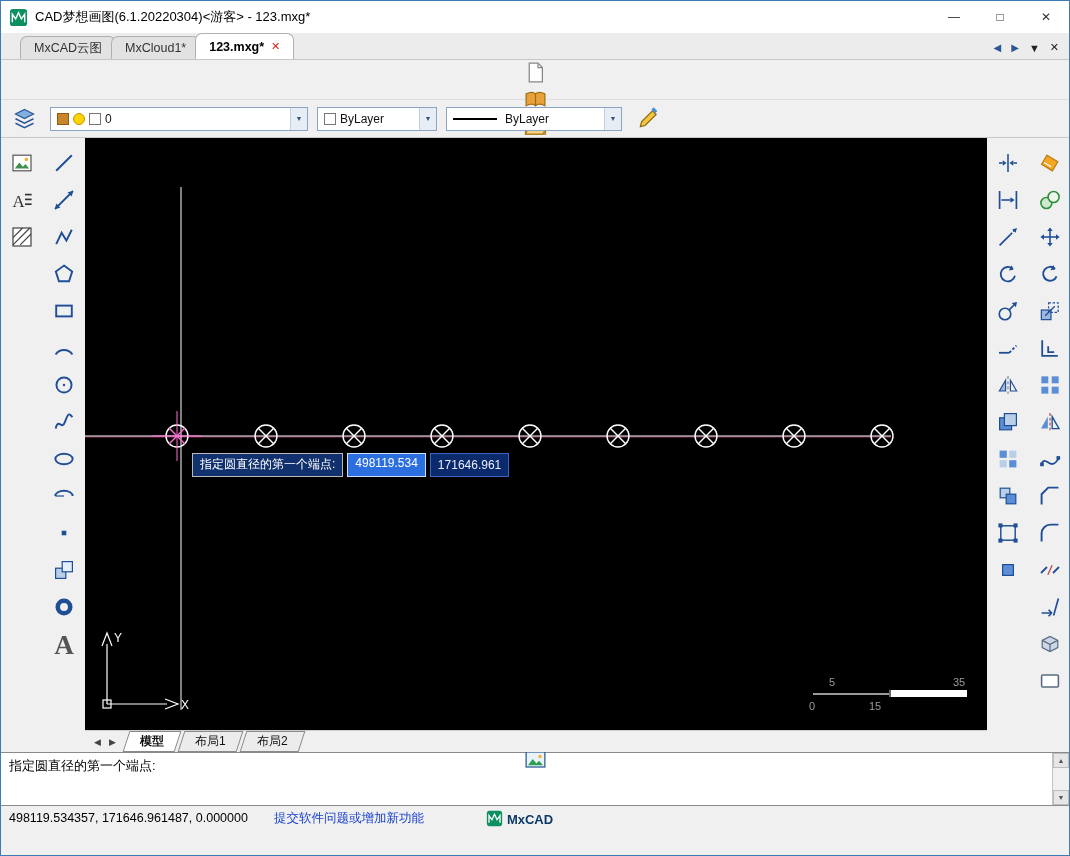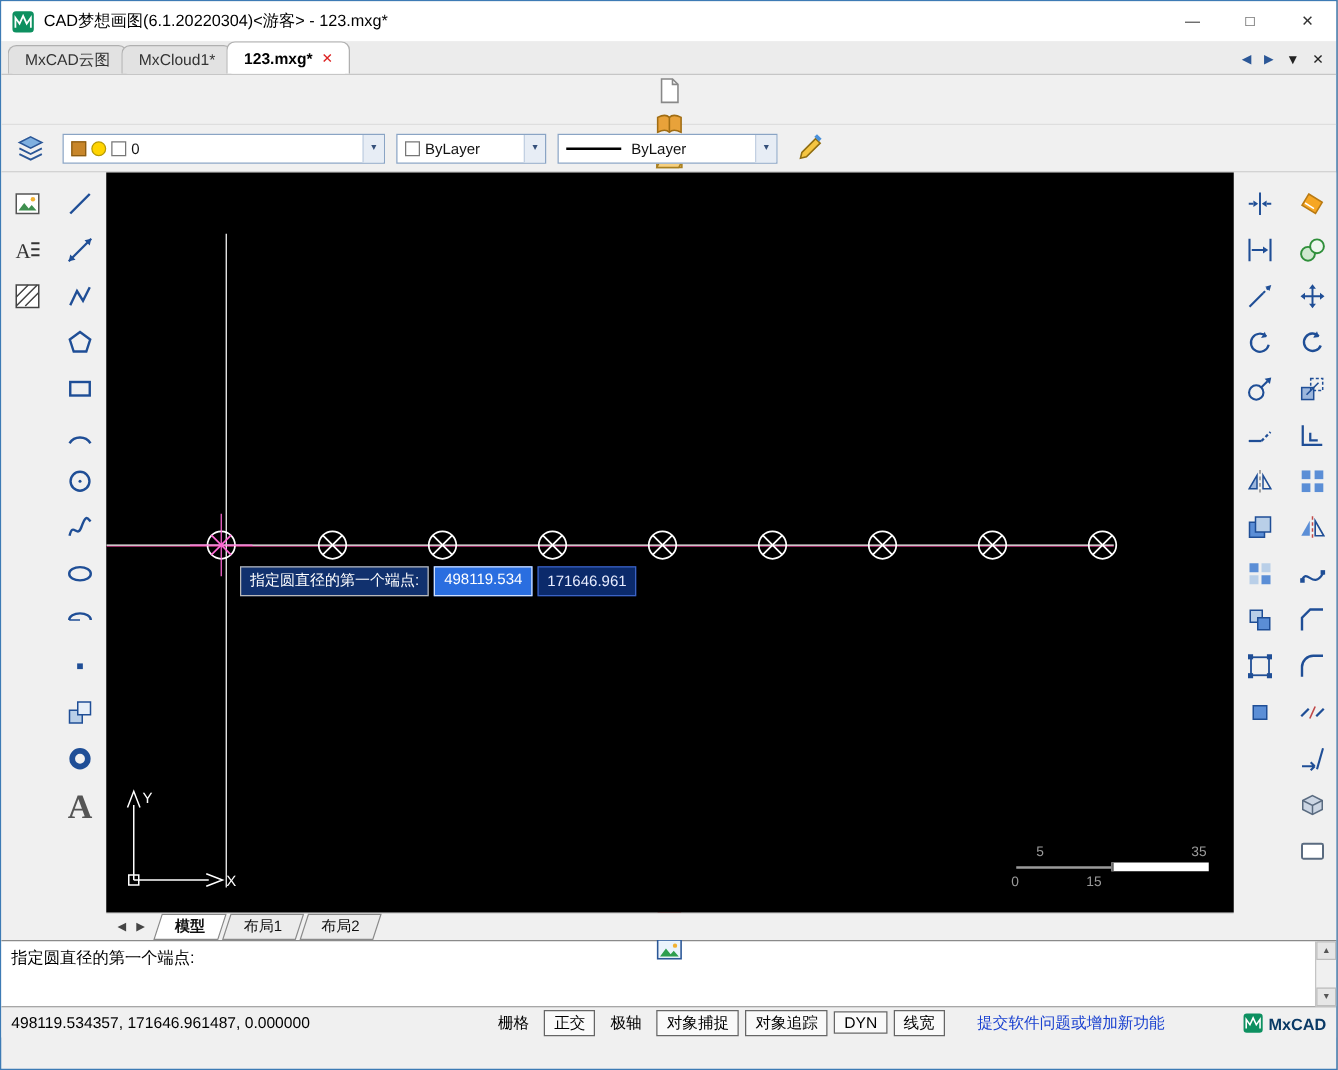--- a/index.html
+++ b/index.html
@@ -12,21 +12,21 @@
   .app-icon svg { width:19px; height:19px; display:block; }
   .title-text { font-size:13px; color:#000; }
   .win-controls { margin-left:auto; display:flex; height:100%; }
   .win-btn { width:46px; display:flex; align-items:center; justify-content:center; font-size:12px; color:#333; cursor:default; }
 
   
   .menubar { height:26px; background:#fff; display:flex; align-items:center; padding-left:8px; border-bottom:1px solid #e4e4e4; }
   .menu-item { padding:3px 10px; font-size:13px; color:#111; }
 
   
-  .tabbar { height:27px; background:#ececec; display:flex; align-items:flex-end; padding-left:5px; border-bottom:1px solid #c6c6c6; }
+  .tabbar { height:27px; background:#ececec; display:flex; align-items:flex-end; padding-left:19px; border-bottom:1px solid #c6c6c6; }
   .doc-tab { height:23px; display:flex; align-items:center; padding:0 13px; font-size:12.5px; color:#333;
              border:1px solid #b0b0b0; border-bottom:none; border-radius:7px 7px 0 0; background:#e2e2e2; margin-right:-5px; }
   .doc-tab.active { background:#fff; font-weight:bold; height:26px; z-index:2; color:#000; }
   .tab-close-x { color:#d22; margin-left:7px; font-weight:bold; font-size:11px; }
   .tab-controls { margin-left:auto; display:flex; align-items:center; gap:10px; padding:0 10px 5px 0; }
   .tab-ctrl { font-size:10px; color:#2b5797; }
   .tab-ctrl.dark { color:#222; font-size:11px; }
 
   
   .toolbar { height:40px; display:flex; align-items:center; padding:0 5px; gap:2px; background:#f0f0f0; border-bottom:1px solid #dedede;flex-direction:column; }
@@ -879,29 +879,20 @@
       <div class="cmd-row2">指定圆直径的第一个端点:</div>
     </div>
     <div class="cmd-scroll">
       <div class="scroll-btn">▲</div>
       <div class="scroll-btn">▼</div>
     </div>
   </div>
 
   <div class="statusbar">
     <span class="coords">498119.534357, 171646.961487, 0.000000</span>
-    <div class="toggles" id="status-toggles">
-        <span class="toggle">栅格</span>
-        <span class="toggle active">正交</span>
-        <span class="toggle">极轴</span>
-        <span class="toggle active">对象捕捉</span>
-        <span class="toggle active">对象追踪</span>
-        <span class="toggle active">DYN</span>
-        <span class="toggle active">线宽</span>
-      </div>
     <span class="feedback-link">提交软件问题或增加新功能</span>
     <span class="brand">
       <span class="ic">
           <svg viewBox="0 0 20 20">
             <rect x="1" y="1" width="18" height="18" rx="3" fill="#0d9060"></rect>
             <path d="M3.5 15V6.5L7 11.5 10 5l3 6.5 3.5-5V15" fill="none" stroke="#fff" stroke-width="1.5"></path>
           </svg>
         </span>
       <span>MxCAD</span>
     </span>

